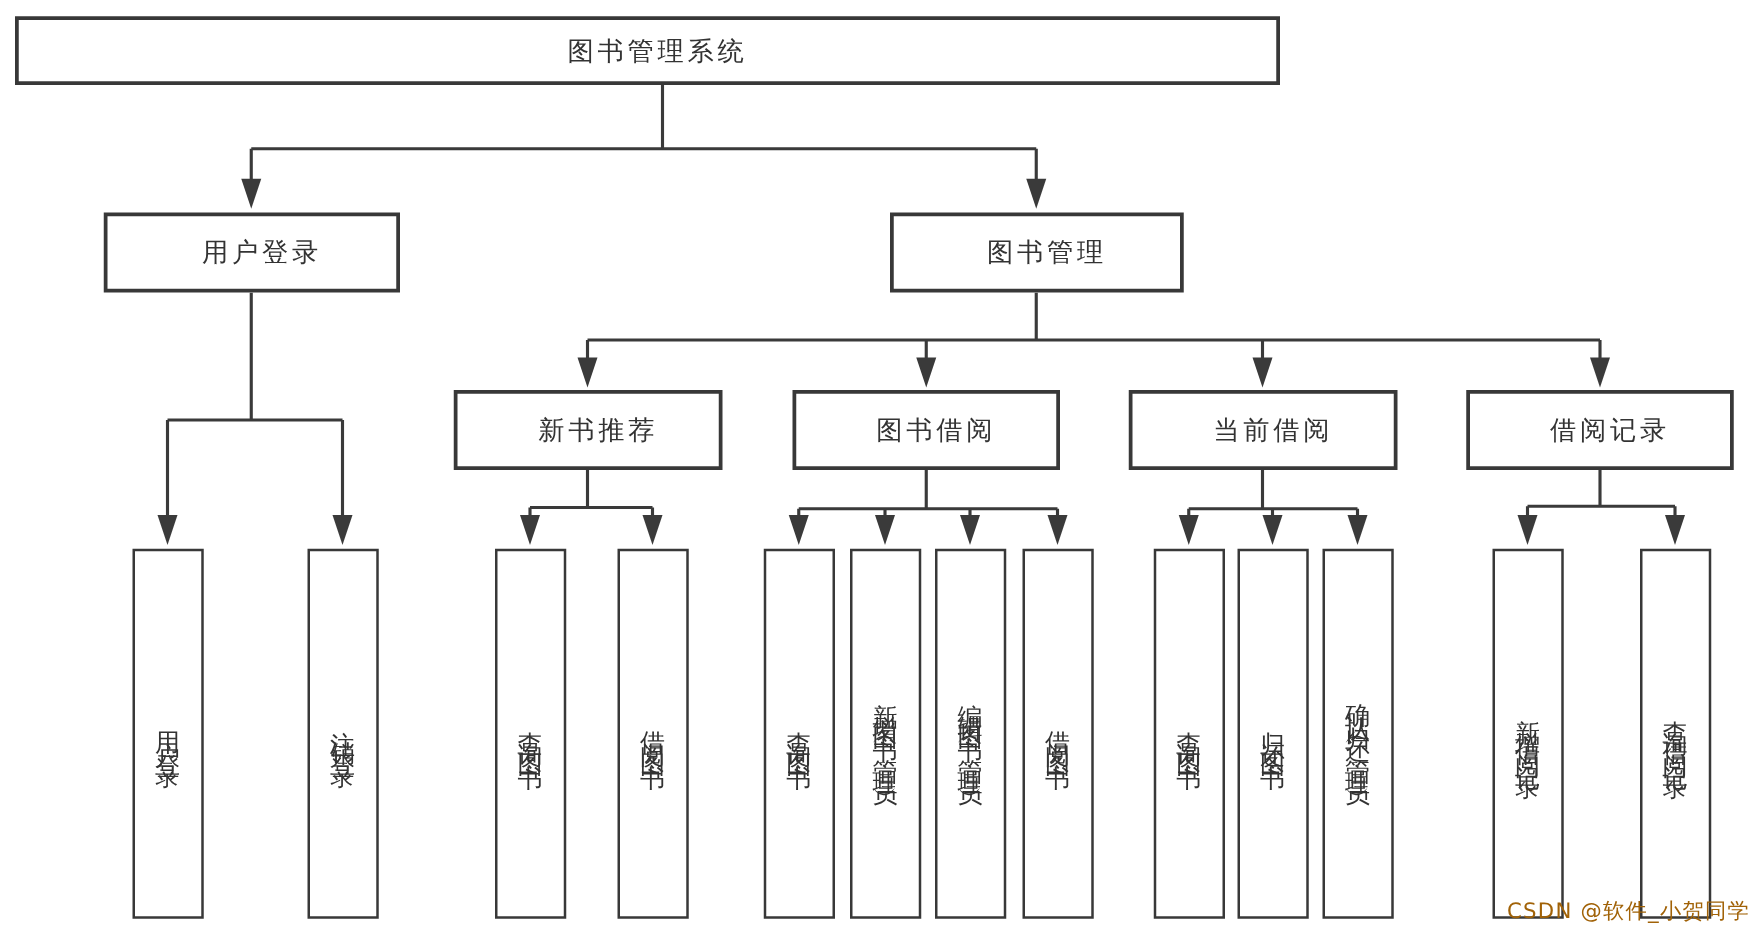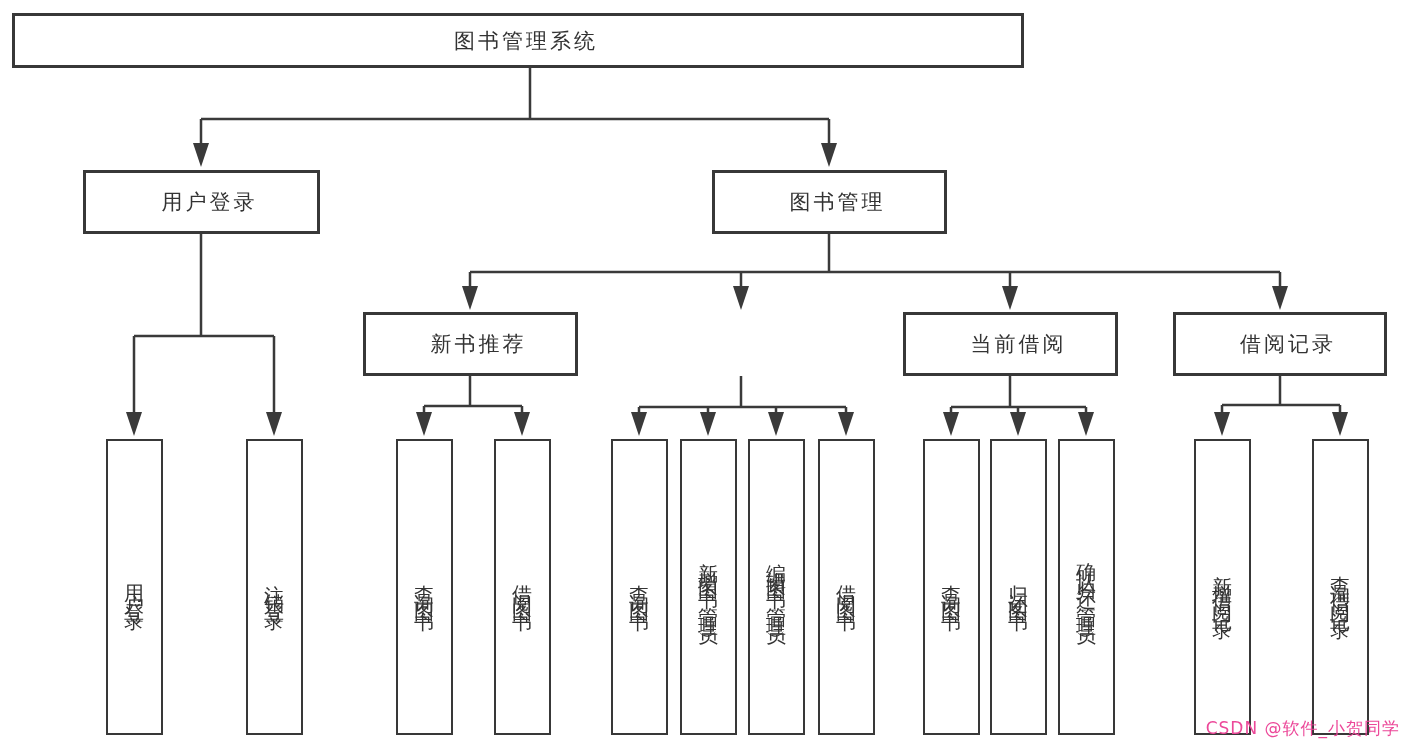--- a/index.html
+++ b/index.html
@@ -64,21 +64,21 @@
     fill: #3a3a3a;
     stroke: none;
   }
   #watermark {
     position: absolute;
     right: 5px;
     top: 717px;
     z-index: 5;
     font-size: 17px;
     letter-spacing: 1px;
-    color: #ec4899;
+    color: #a16207;
     white-space: nowrap;
   }
 </style>
 </head>
 <body>
 
 <div id="canvas">
 
   <svg id="connectors" viewBox="0 0 1405 747" xmlns="http://www.w3.org/2000/svg">
     <path class="stroke-line" d="M530 68 V119 M201 119 H829 M201 119 V145 M829 119 V145"></path>
@@ -116,20 +116,23 @@
 
   <div class="node h-label" style="left:83px; top:170px; width:237px; height:64px;">
     <span>用户登录</span>
   </div>
   <div class="node h-label" style="left:363px; top:312px; width:215px; height:64px;">
     <span>新书推荐</span>
   </div>
 
   <div class="node h-label" style="left:712px; top:170px; width:235px; height:64px;">
     <span>图书管理</span>
+  </div>
+  <div class="node h-label" style="left:634px; top:312px; width:214px; height:64px;">
+    <span>图书借阅</span>
   </div>
   <div class="node h-label" style="left:1173px; top:312px; width:214px; height:64px;">
     <span>借阅记录</span>
   </div>
   <div class="node h-label" style="left:903px; top:312px; width:215px; height:64px;">
     <span>当前借阅</span>
   </div>
 
   <div class="node leaf" style="left:106px;">
     <span class="v-text">用户登录</span>

